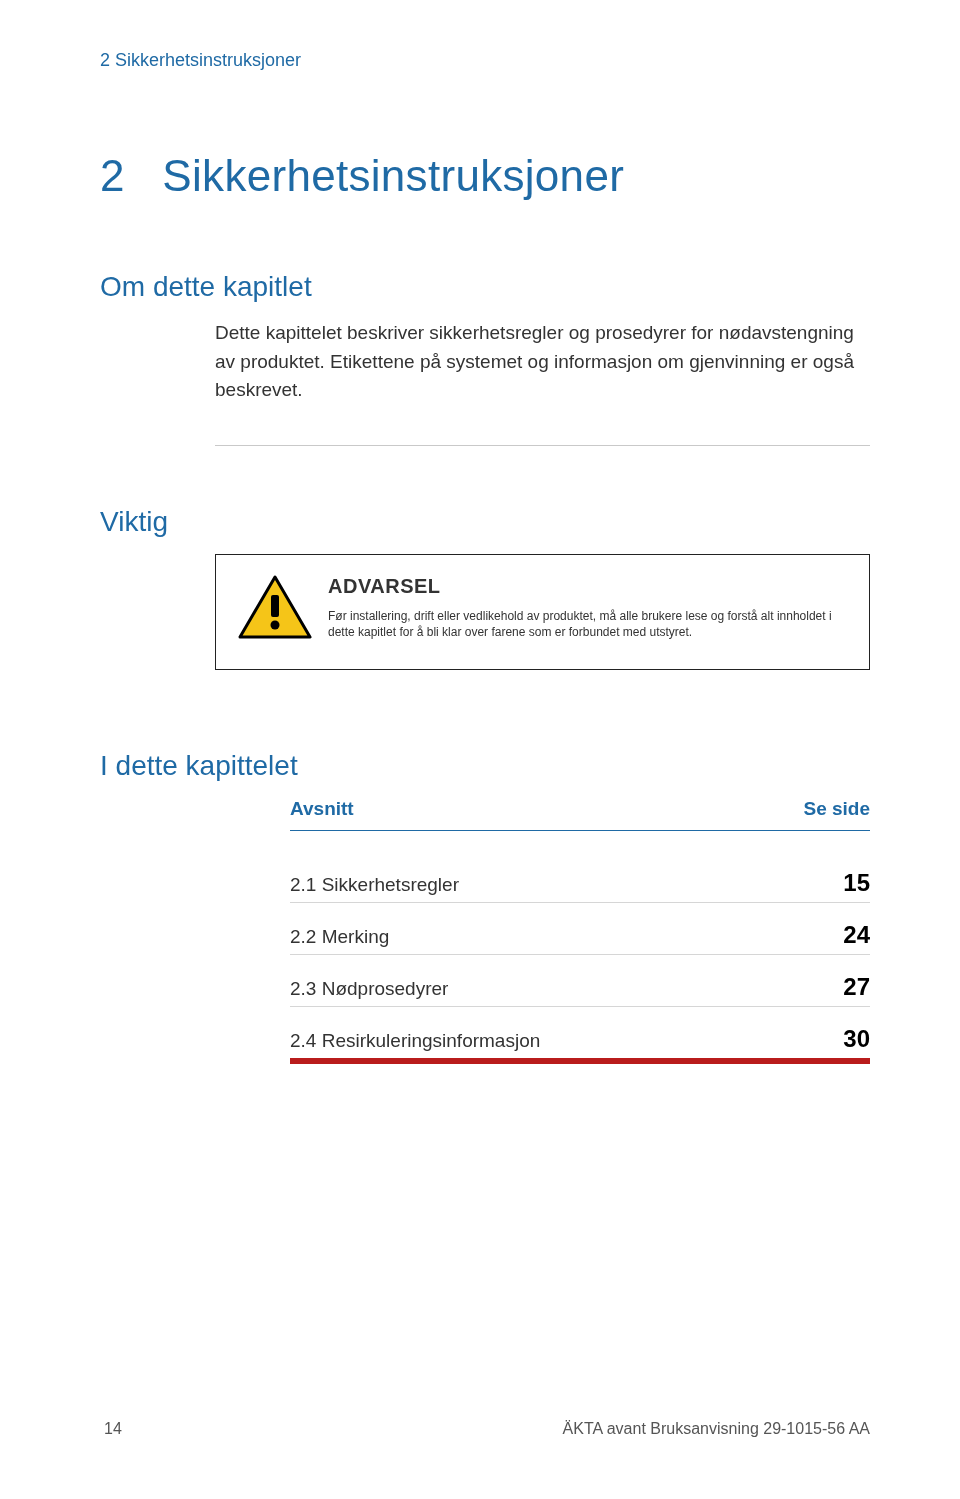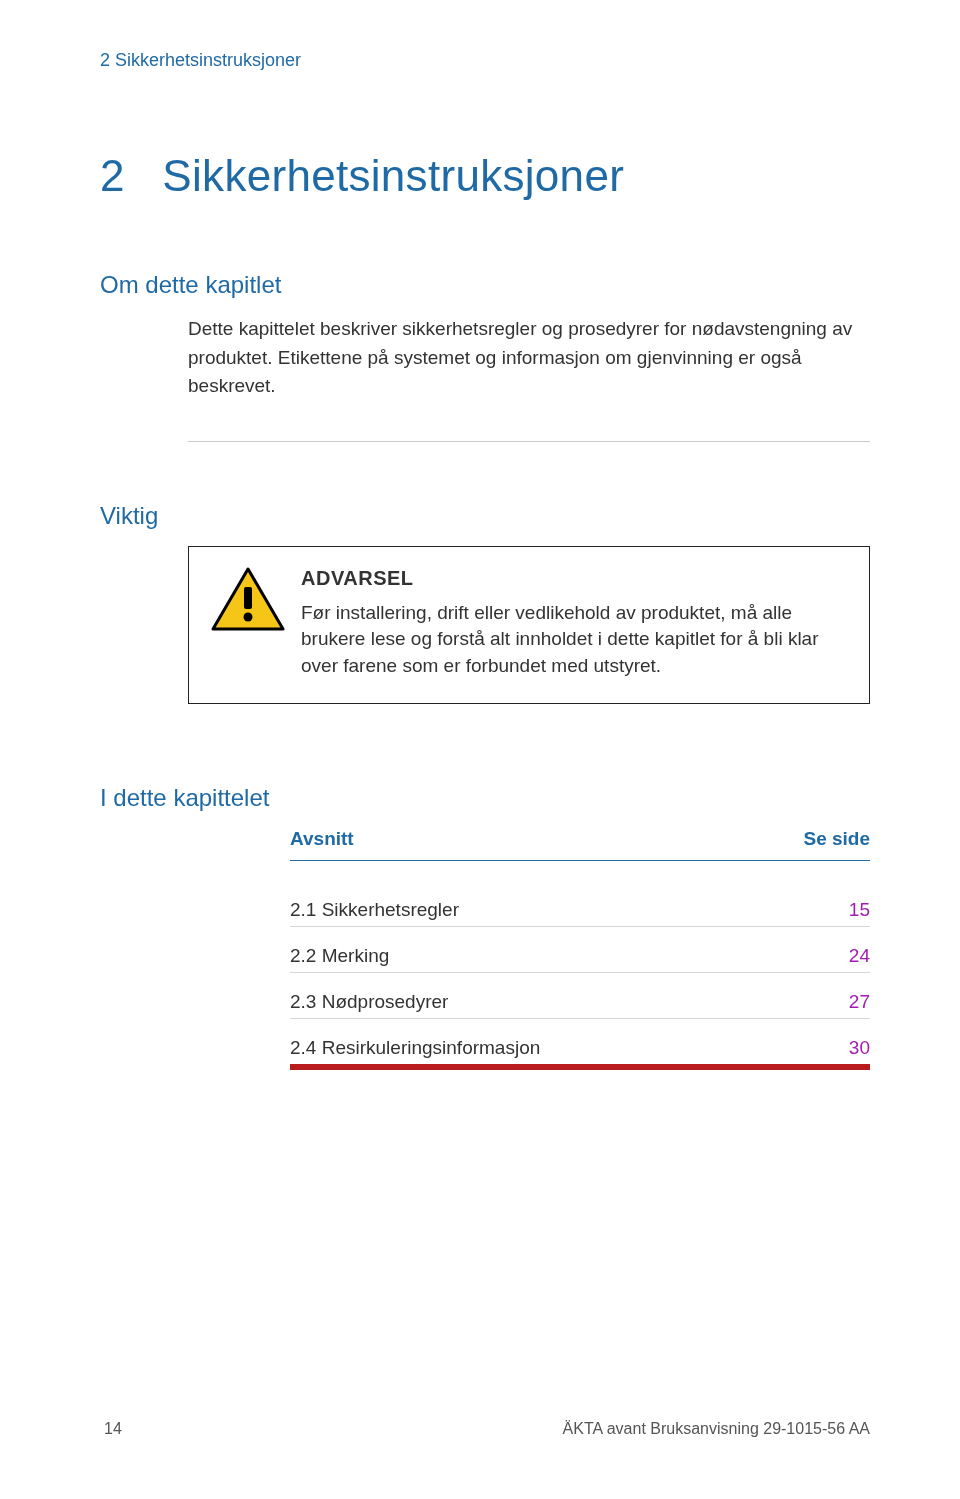--- a/index.html
+++ b/index.html
@@ -1,34 +1,34 @@
 <!DOCTYPE html>
 <html><head>
 <meta charset="utf-8">
 <style>
   * { box-sizing: border-box; margin: 0; padding: 0; }
   html, body { width: 960px; height: 1499px; background: #fff; font-family: Arial, Helvetica, sans-serif; color: #333; }
   .page { position: relative; width: 960px; height: 1478px; padding: 50px 90px 0 100px; }
   .breadcrumb { font-size: 18px; color: #1f6aa5; margin-bottom: 80px; }
   .chapter-title { font-size: 44px; font-weight: 400; color: #1f6aa5; margin-bottom: 70px; letter-spacing: 0.3px; }
-  .section-heading { font-size: 24px; color: #1f6aa5; font-weight: 400; margin-bottom: 16px; }
-  .section-indent { margin-left: 88px; }
+  .section-heading { font-size: 28px; color: #1f6aa5; font-weight: 400; margin-bottom: 16px; }
+  .section-indent { margin-left: 115px; }
   .para { font-size: 19px; line-height: 1.5; color: #333; margin-bottom: 40px; }
   hr.rule { border: none; border-top: 1px solid #c9c9c9; margin: 10px 0 60px 0; }
   .warning-box { border: 1.5px solid #222; padding: 20px 22px 24px 22px; display: flex; gap: 16px; align-items: flex-start; margin-bottom: 80px; }
   .warning-icon { flex: 0 0 auto; }
   .warning-title { font-size: 20px; font-weight: 700; letter-spacing: 0.5px; margin-bottom: 10px; color: #333; }
-  .warning-text { font-size: 19px; line-height: 1.4; color: #333; }
+  .warning-text { font-size: 12px; line-height: 1.4; color: #333; }
   .toc-block { margin-left: 190px; }
   .toc-head { display: flex; justify-content: space-between; padding-bottom: 10px; border-bottom: 1px solid #1f6aa5; margin-bottom: 20px; }
   .toc-head span { font-size: 19px; color: #1f6aa5; font-weight: 600; }
   .toc-row { display: flex; justify-content: space-between; align-items: baseline; padding: 18px 0 5px 0; border-bottom: 1px solid #d6d6d6; }
   .toc-row:last-child { border-bottom: 6px solid #b91c1c; }
   .toc-row .label { font-size: 19px; color: #333; }
-  .toc-row .pg { font-size: 19px; color: #a21caf; }
+  .toc-row .pg { font-size: 24px; color: #000000; font-weight: bold; }
   .footer { position: absolute; bottom: 40px; left: 104px; right: 90px; display: flex; justify-content: space-between; font-size: 16px; color: #555; }
 </style>
 </head>
 <body>
 
 <div class="page">
 
   <div class="breadcrumb">2 Sikkerhetsinstruksjoner</div>
 
   <h1 class="chapter-title">

